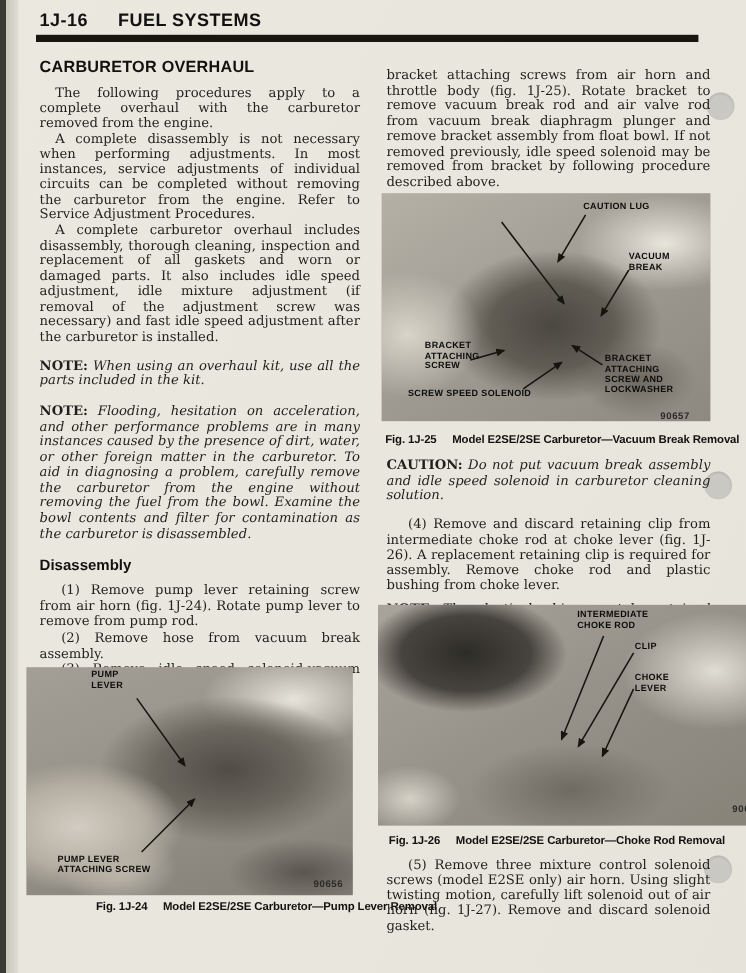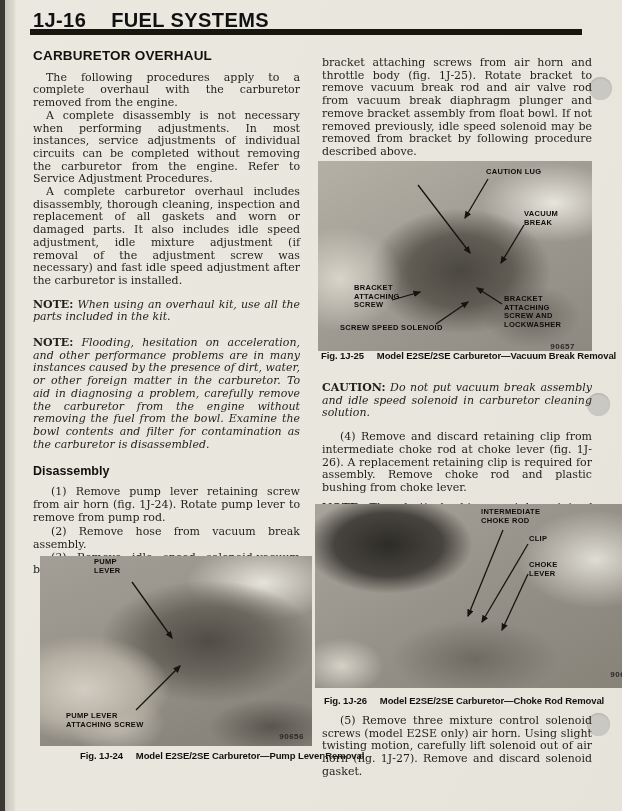--- a/index.html
+++ b/index.html
@@ -8,21 +8,21 @@
     position:relative;width:622px;height:811px;overflow:hidden;
     background:linear-gradient(115deg,#ebe8e0 0%,#e9e6dd 55%,#e6e3da 100%);
     color:#1d1c19;
   }
   .edge-dark{position:absolute;left:0;top:0;bottom:0;width:5px;background:#3b3934;}
   .edge-light{position:absolute;left:5px;top:0;bottom:0;width:11px;
     background:linear-gradient(90deg,#c9c6be,#dcd9d1 80%,#e9e6dd);}
   .punch{position:absolute;width:23px;height:23px;border-radius:50%;background:#cac8c2;
     box-shadow:inset 0 1px 2px rgba(0,0,0,.12);}
   
-  .hdr{position:absolute;top:9px;left:33px;font-weight:bold;font-size:20px;
+  .hdr{position:absolute;top:9px;left:33px;font-weight:bold;font-size:15px;
     letter-spacing:.4px;color:#111;}
   .hdr .code{margin-right:25px;}
   .hdr-rule{position:absolute;left:30px;top:29px;width:552px;height:6px;background:#17160f;}
   
   .tcol{position:absolute;font-family:"DejaVu Serif",serif;font-size:11px;line-height:12.7px;
     text-align:justify;color:#201f1b;}
   .tcol p{margin:0;}
   h2.sec{font-family:"Liberation Sans",sans-serif;font-weight:bold;font-size:13.5px;
     letter-spacing:.2px;margin:0 0 9px 0;color:#12110e;}
   h3.sub{font-family:"Liberation Sans",sans-serif;font-weight:bold;font-size:12.5px;
@@ -89,21 +89,21 @@
     <p class="para">A complete disassembly is not necessary when performing adjustments. In most instances, service adjustments of individual circuits can be completed without removing the carburetor from the engine. Refer to Service Adjustment Procedures.</p>
     <p class="para">A complete carburetor overhaul includes disassembly, thorough cleaning, inspection and replacement of all gaskets and worn or damaged parts. It also includes idle speed adjustment, idle mixture adjustment (if removal of the adjustment screw was necessary) and fast idle speed adjustment after the carburetor is installed.</p>
     <p class="mt"><span class="nlab">NOTE:</span> <span class="ntext">When using an overhaul kit, use all the parts included in the kit.</span></p>
     <p class="mtl"><span class="nlab">NOTE:</span> <span class="ntext">Flooding, hesitation on acceleration, and other performance problems are in many instances caused by the presence of dirt, water, or other foreign matter in the carburetor. To aid in diagnosing a problem, carefully remove the carburetor from the engine without removing the fuel from the bowl. Examine the bowl contents and filter for contamination as the carburetor is disassembled.</span></p>
     <h3 class="sub">Disassembly</h3>
     <p class="step">(1) Remove pump lever retaining screw from air horn (fig. 1J-24). Rotate pump lever to remove from pump rod.</p>
     <p class="step mts">(2) Remove hose from vacuum break assembly.</p>
     <p class="step">(3) Remove idle speed solenoid-vacuum break</p>
   </div>
 
-  <div class="figure" style="left:40px;top:556px;width:272px;height:190px;">
+  <div class="figure" style="left:22px;top:556px;width:272px;height:190px;">
     <div class="photo ph24"></div>
     <svg class="leads" width="272" height="190" viewBox="0 0 272 190">
       <defs>
           <marker id="ah24" markerWidth="6" markerHeight="6" refX="5" refY="2.5" orient="auto">
             <path d="M0,0 L6,2.5 L0,5 z" fill="#15140f"></path>
           </marker>
         </defs>
       <line x1="92" y1="26" x2="132" y2="82" stroke="#15140f" stroke-width="1.3" marker-end="url(#ah24)"></line>
       <line x1="96" y1="154" x2="140" y2="110" stroke="#15140f" stroke-width="1.3" marker-end="url(#ah24)"></line>
     </svg>
@@ -134,21 +134,21 @@
       <line x1="118" y1="163" x2="150" y2="141" stroke="#15140f" stroke-width="1.3" marker-end="url(#ah25)"></line>
       <line x1="184" y1="143" x2="159" y2="127" stroke="#15140f" stroke-width="1.3" marker-end="url(#ah25)"></line>
     </svg>
     <div class="callout" style="left:168px;top:7px;width:95px;">CAUTION LUG</div>
     <div class="callout" style="left:206px;top:49px;width:46px;">VACUUM BREAK</div>
     <div class="callout" style="left:36px;top:123px;width:52px;">BRACKET ATTACHING SCREW</div>
     <div class="callout" style="left:22px;top:163px;width:120px;">SCREW SPEED SOLENOID</div>
     <div class="callout" style="left:186px;top:134px;width:62px;">BRACKET ATTACHING SCREW AND LOCKWASHER</div>
     <div class="photonum" style="right:17px;bottom:0px;">90657</div>
   </div>
-  <div class="caption" style="left:321px;top:350px;">
+  <div class="caption" style="left:321px;top:361px;">
     <span class="cfig">Fig. 1J-25</span><span>Model E2SE/2SE Carburetor—Vacuum Break Removal</span>
   </div>
 
   <div class="tcol" style="left:322px;top:382px;width:270px;">
     <p><span class="nlab">CAUTION:</span> <span class="ntext">Do not put vacuum break assembly and idle speed solenoid in carburetor cleaning solution.</span></p>
     <p class="step mt">(4) Remove and discard retaining clip from intermediate choke rod at choke lever (fig. 1J-26). A replacement retaining clip is required for assembly. Remove choke rod and plastic bushing from choke lever.</p>
     <p style="margin-top:7px;"><span class="nlab">NOTE:</span> <span class="ntext">The plastic bushing must be retained for assembly.</span></p>
   </div>
 
   <div class="figure" style="left:315px;top:504px;width:334px;height:184px;">

